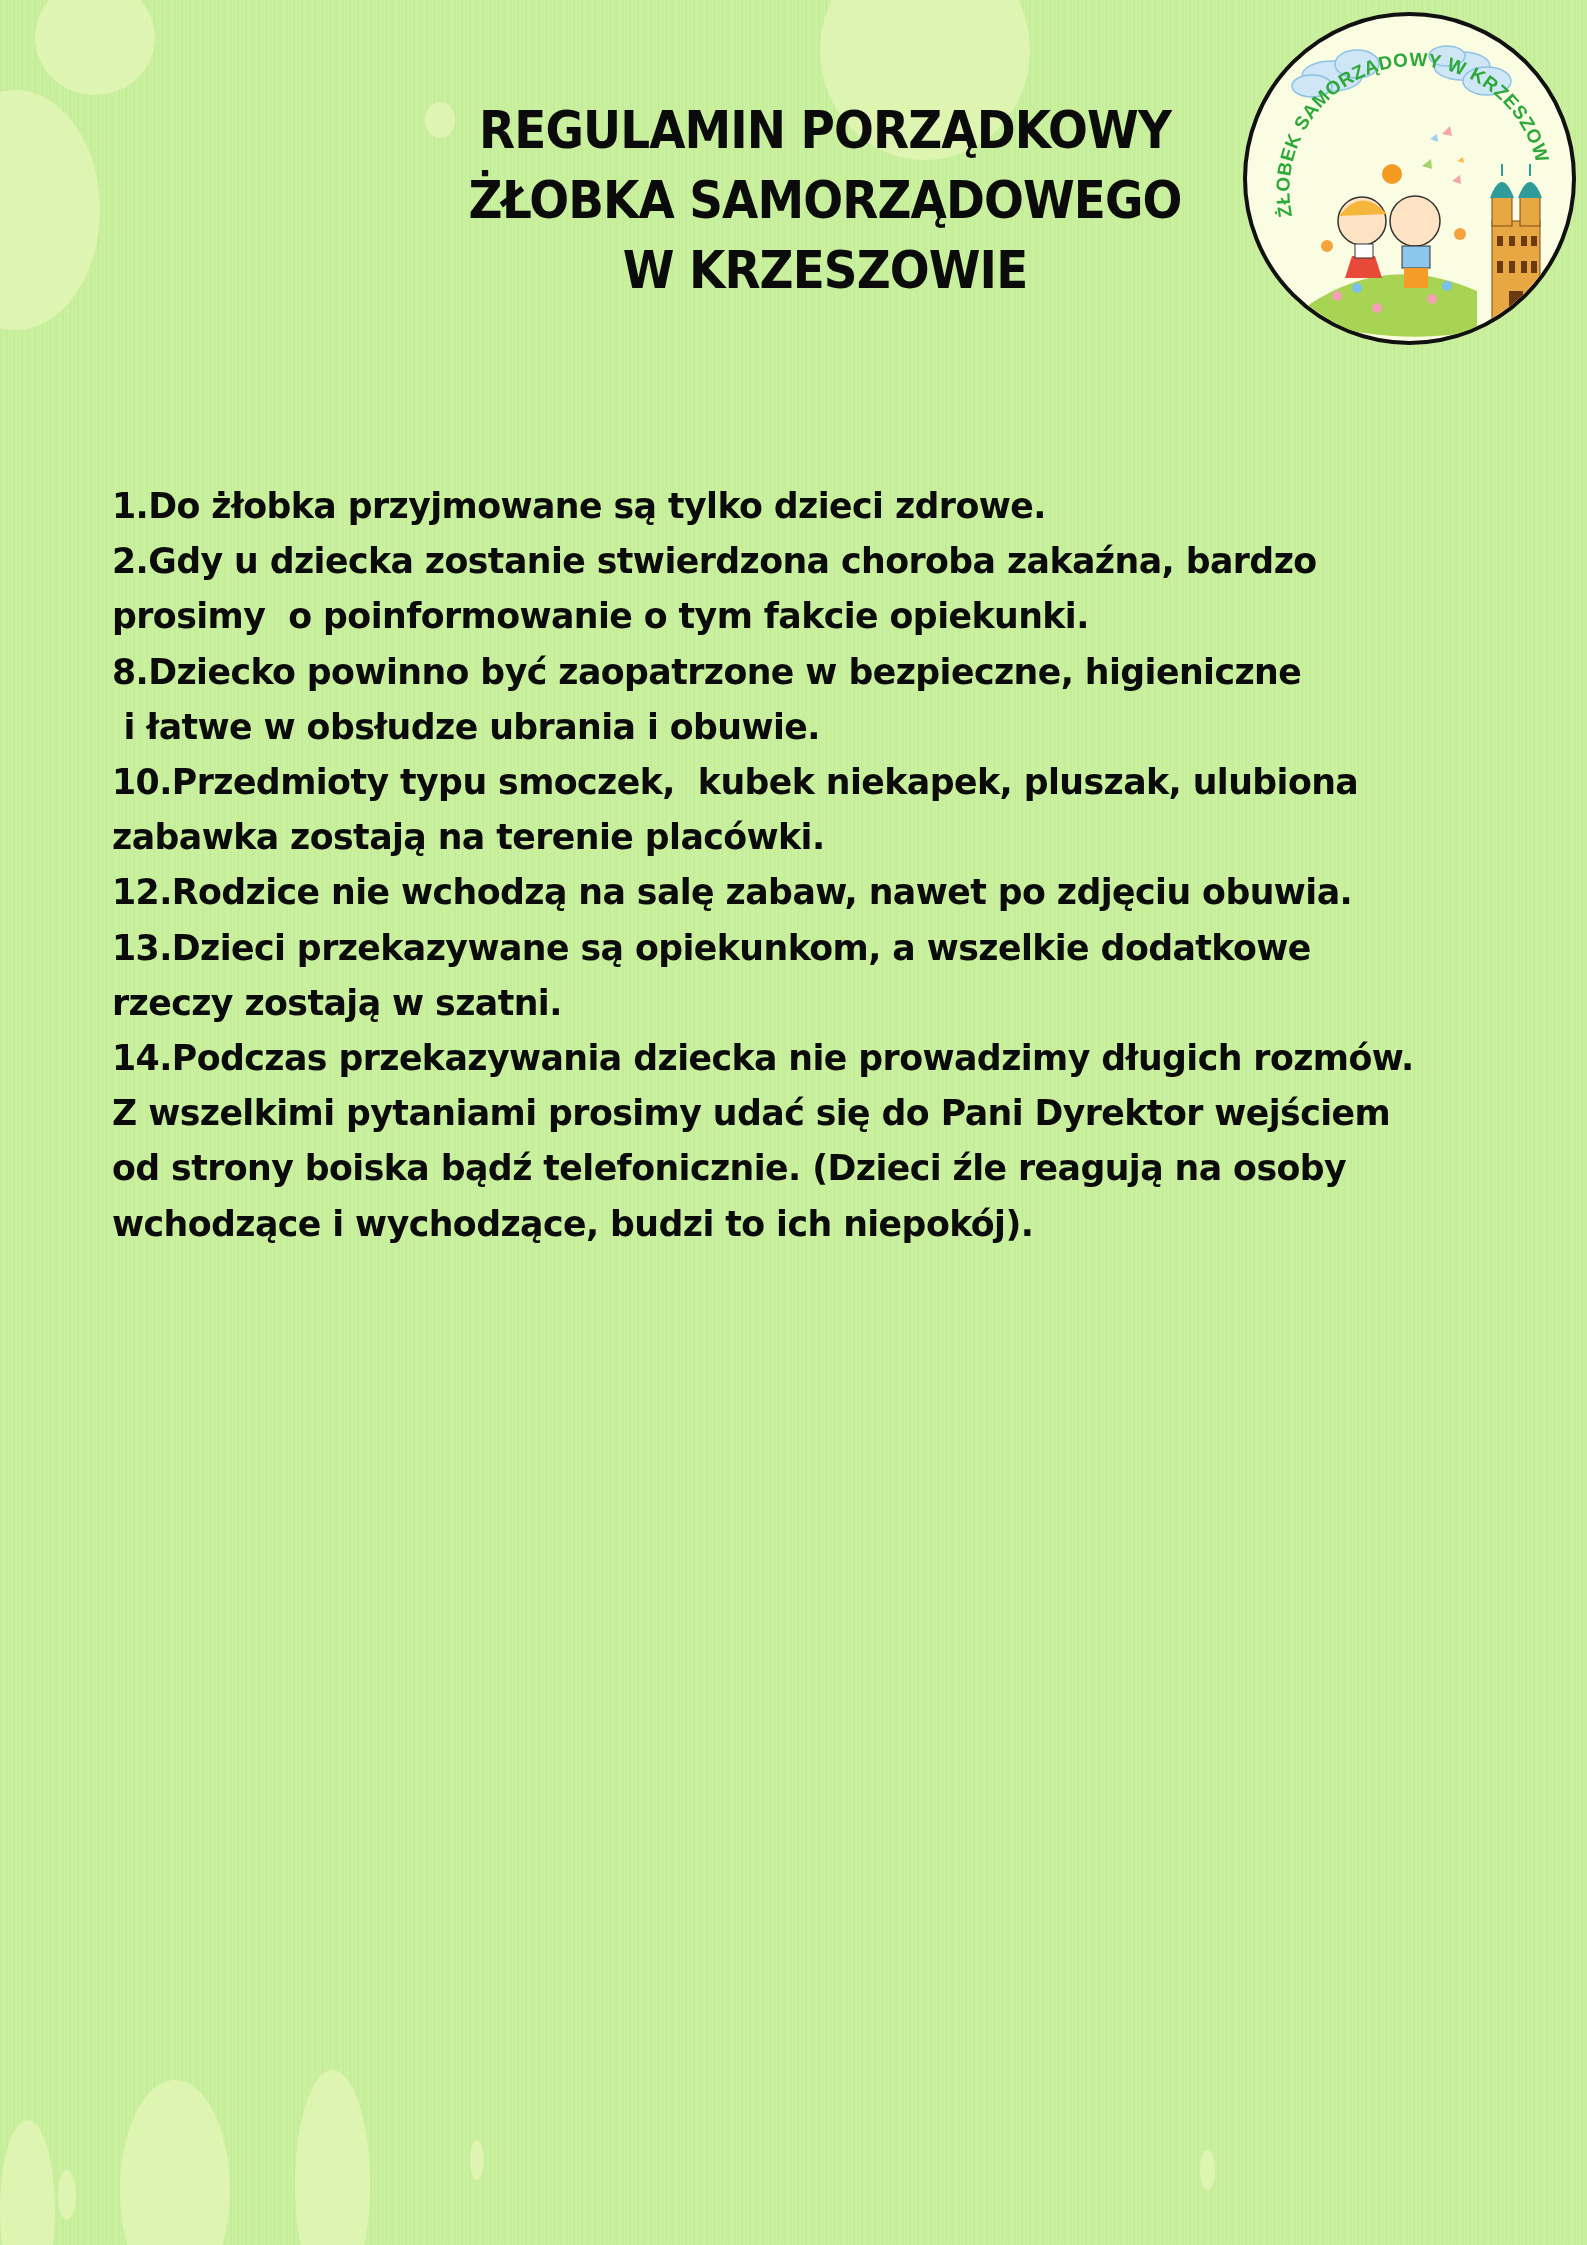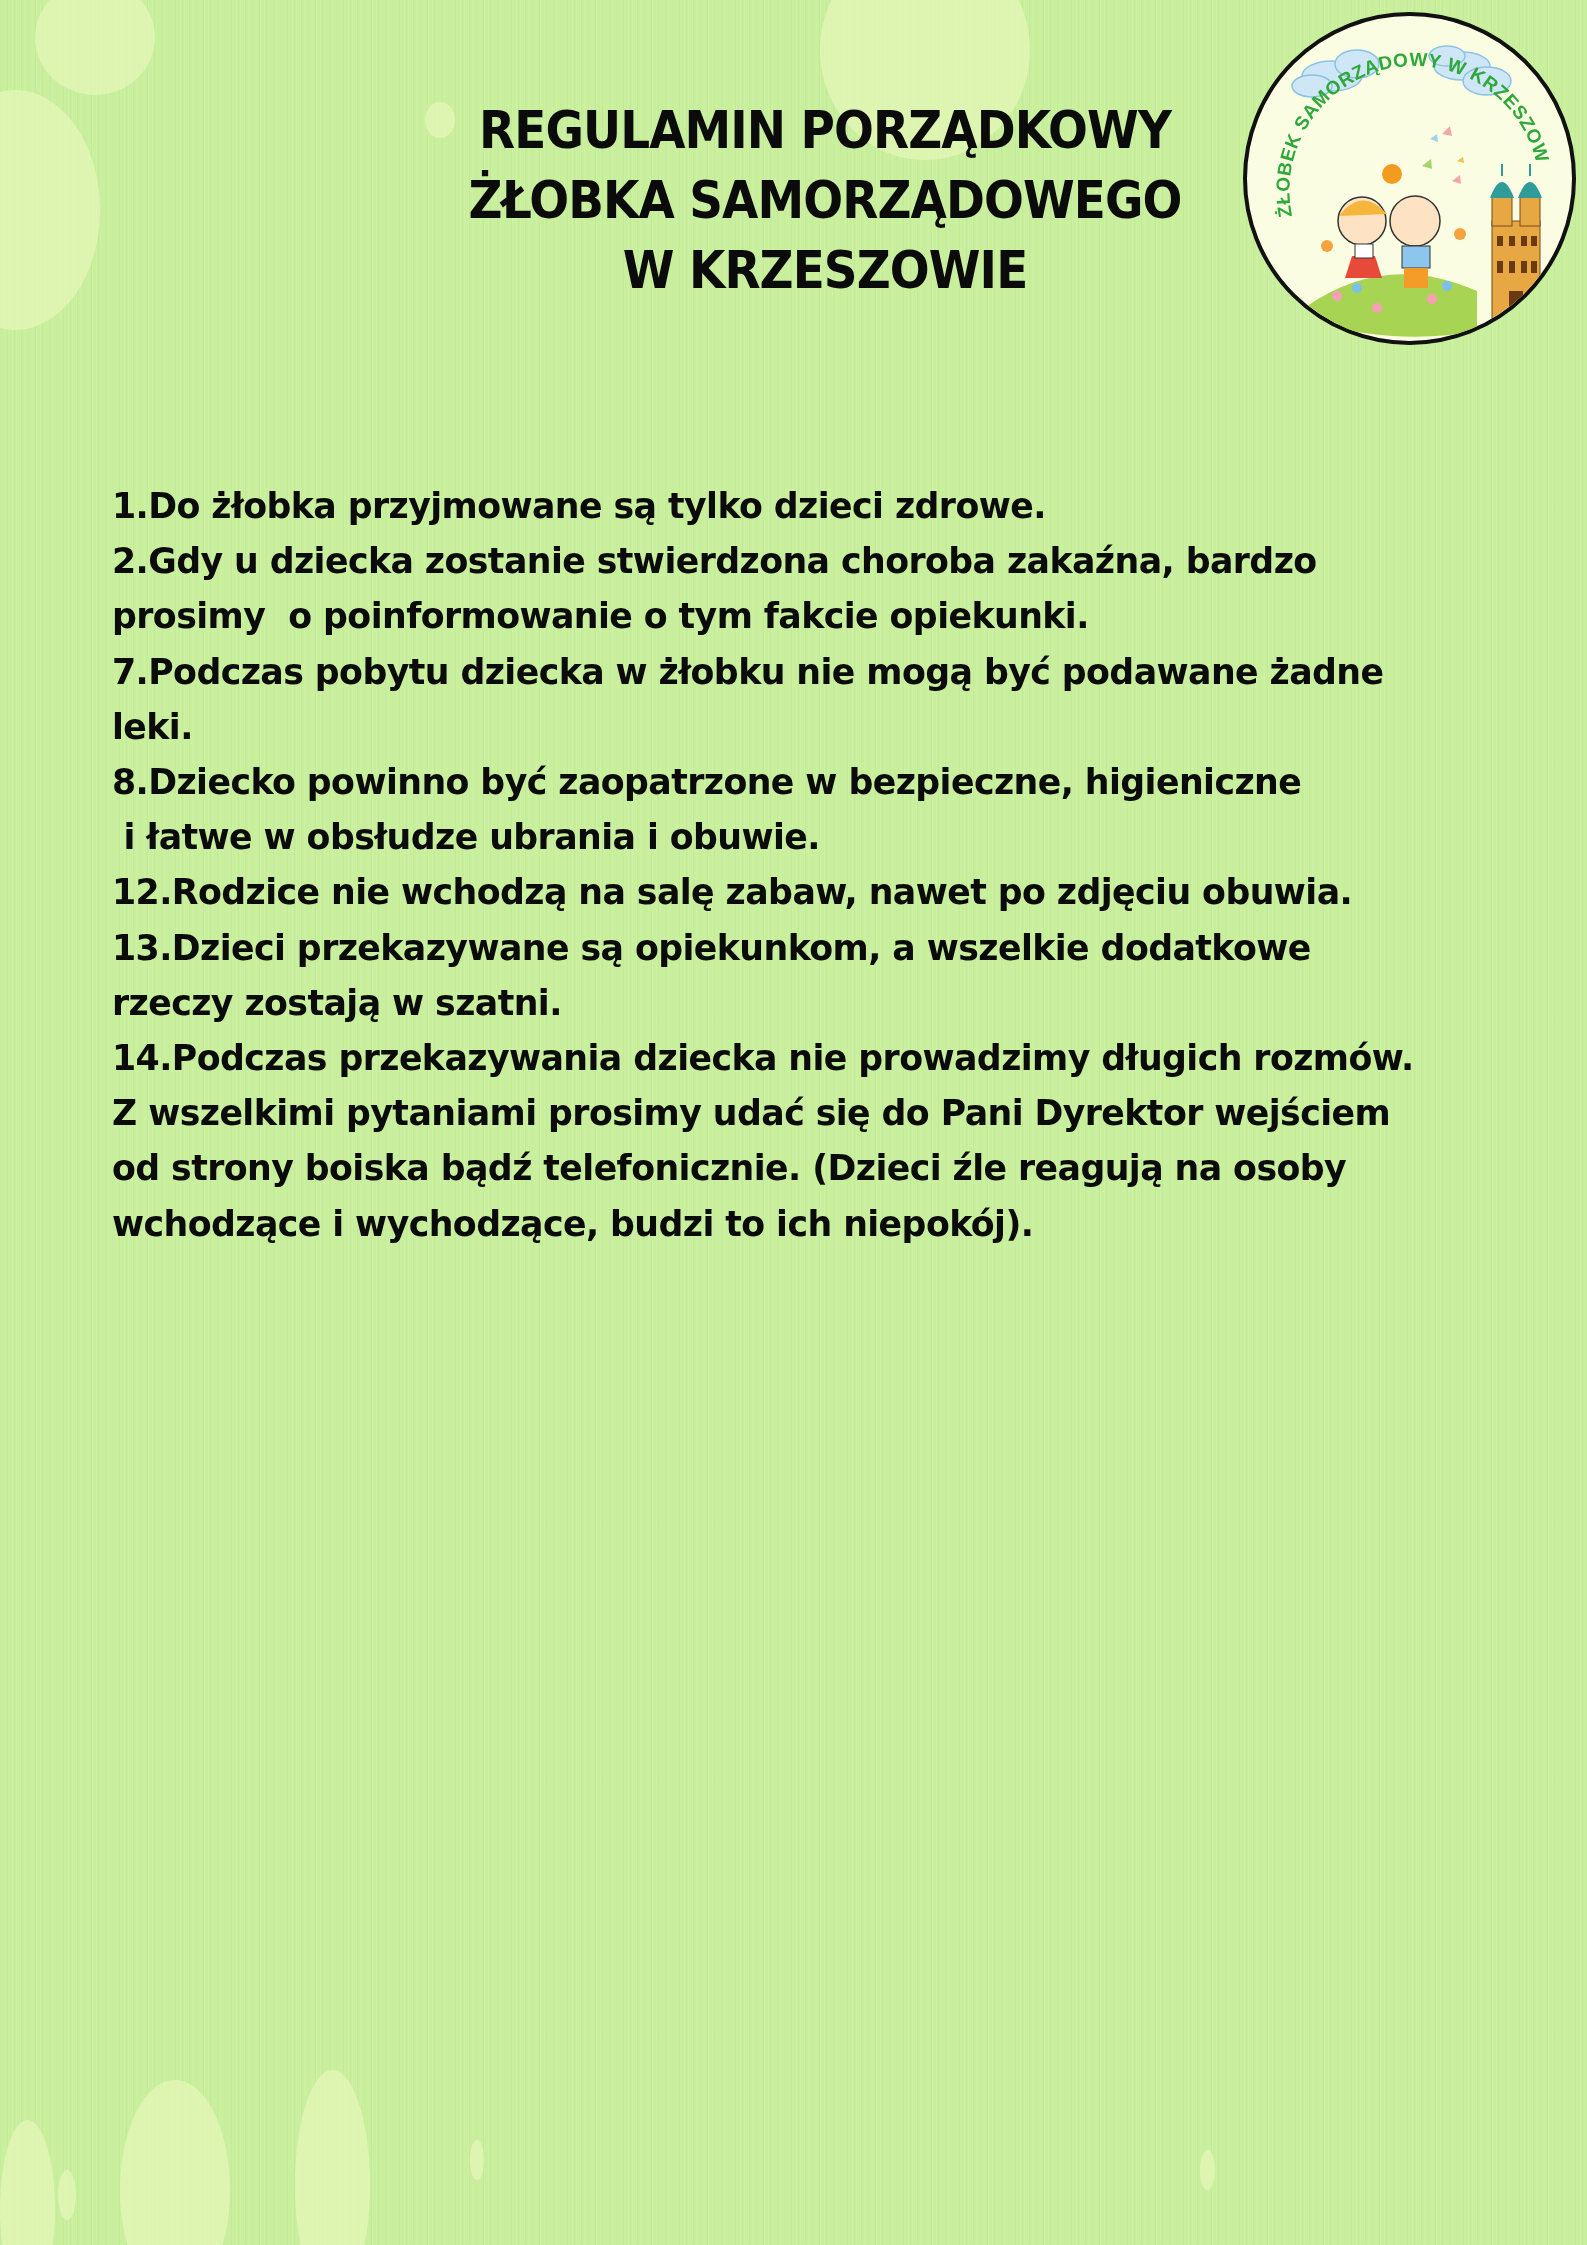--- a/index.html
+++ b/index.html
@@ -142,26 +142,26 @@
 
 <div class="rules">
   <div>
     <div class="line">1.Do żłobka przyjmowane są tylko dzieci zdrowe.</div>
   </div>
   <div>
     <div class="line">2.Gdy u dziecka zostanie stwierdzona choroba zakaźna, bardzo</div>
     <div class="line">prosimy  o poinformowanie o tym fakcie opiekunki.</div>
   </div>
   <div>
-    <div class="line">7.Podczas pobytu dziecka w żłobku nie mogą być podawane żadne</div>
-    <div class="line">leki.</div>
+    <div class="line">8.Dziecko powinno być zaopatrzone w bezpieczne, higieniczne</div>
+    <div class="line"> i łatwe w obsłudze ubrania i obuwie.</div>
   </div>
   <div>
-    <div class="line">8.Dziecko powinno być zaopatrzone w bezpieczne, higieniczne</div>
-    <div class="line"> i łatwe w obsłudze ubrania i obuwie.</div>
+    <div class="line">10.Przedmioty typu smoczek,  kubek niekapek, pluszak, ulubiona</div>
+    <div class="line">zabawka zostają na terenie placówki.</div>
   </div>
   <div>
     <div class="line">12.Rodzice nie wchodzą na salę zabaw, nawet po zdjęciu obuwia.</div>
   </div>
   <div>
     <div class="line">13.Dzieci przekazywane są opiekunkom, a wszelkie dodatkowe</div>
     <div class="line">rzeczy zostają w szatni.</div>
   </div>
   <div>
     <div class="line">14.Podczas przekazywania dziecka nie prowadzimy długich rozmów.</div>

